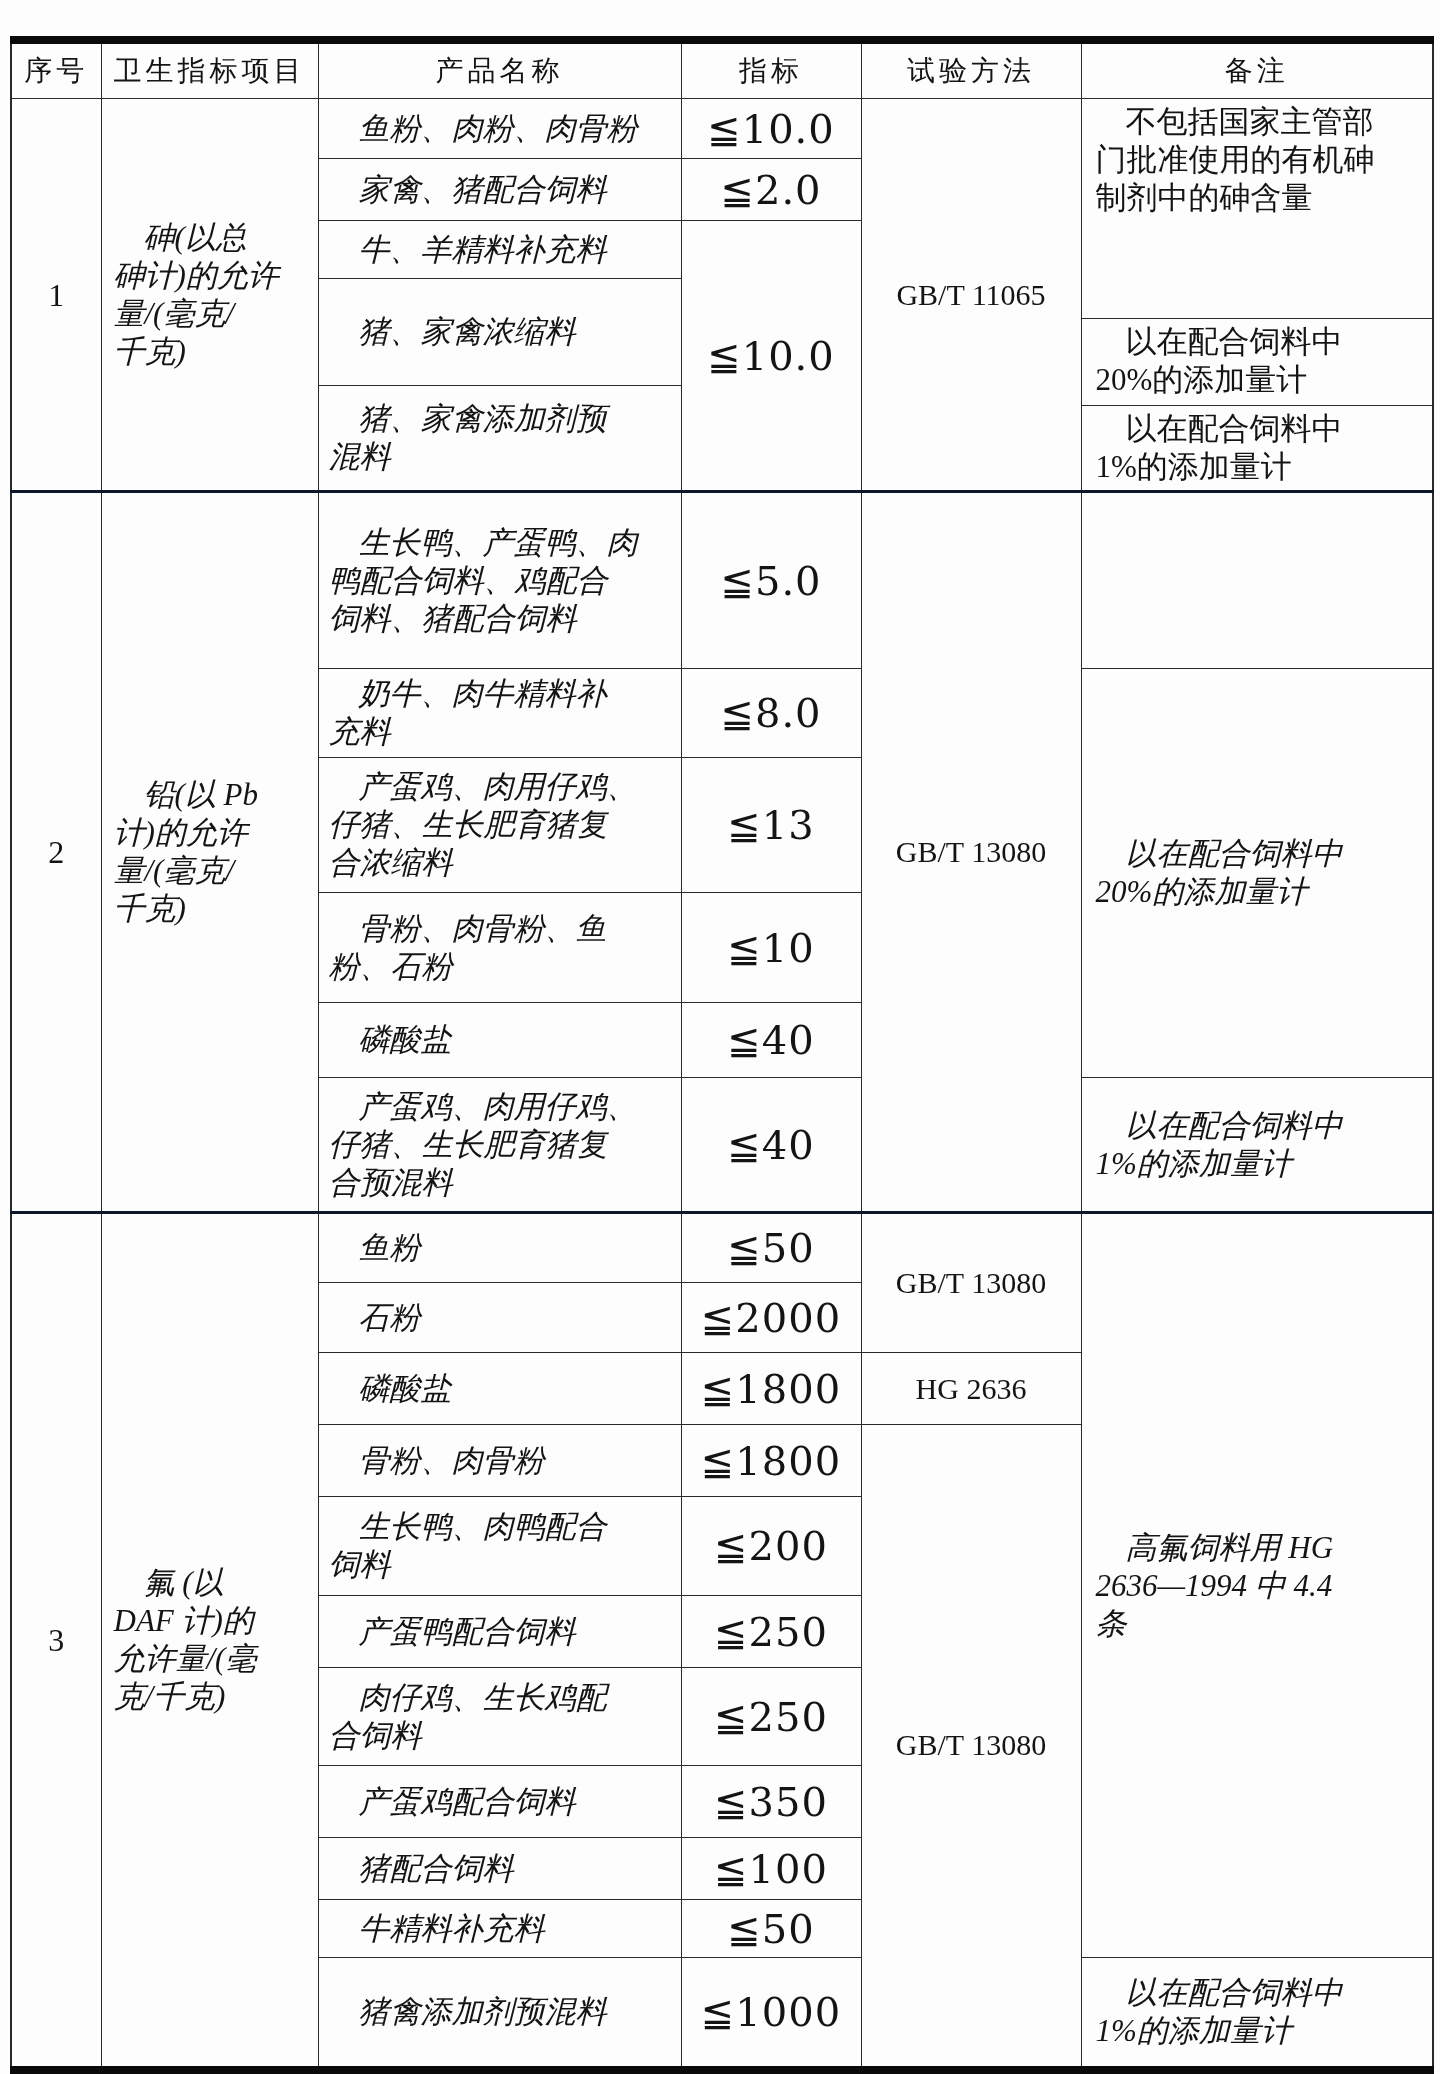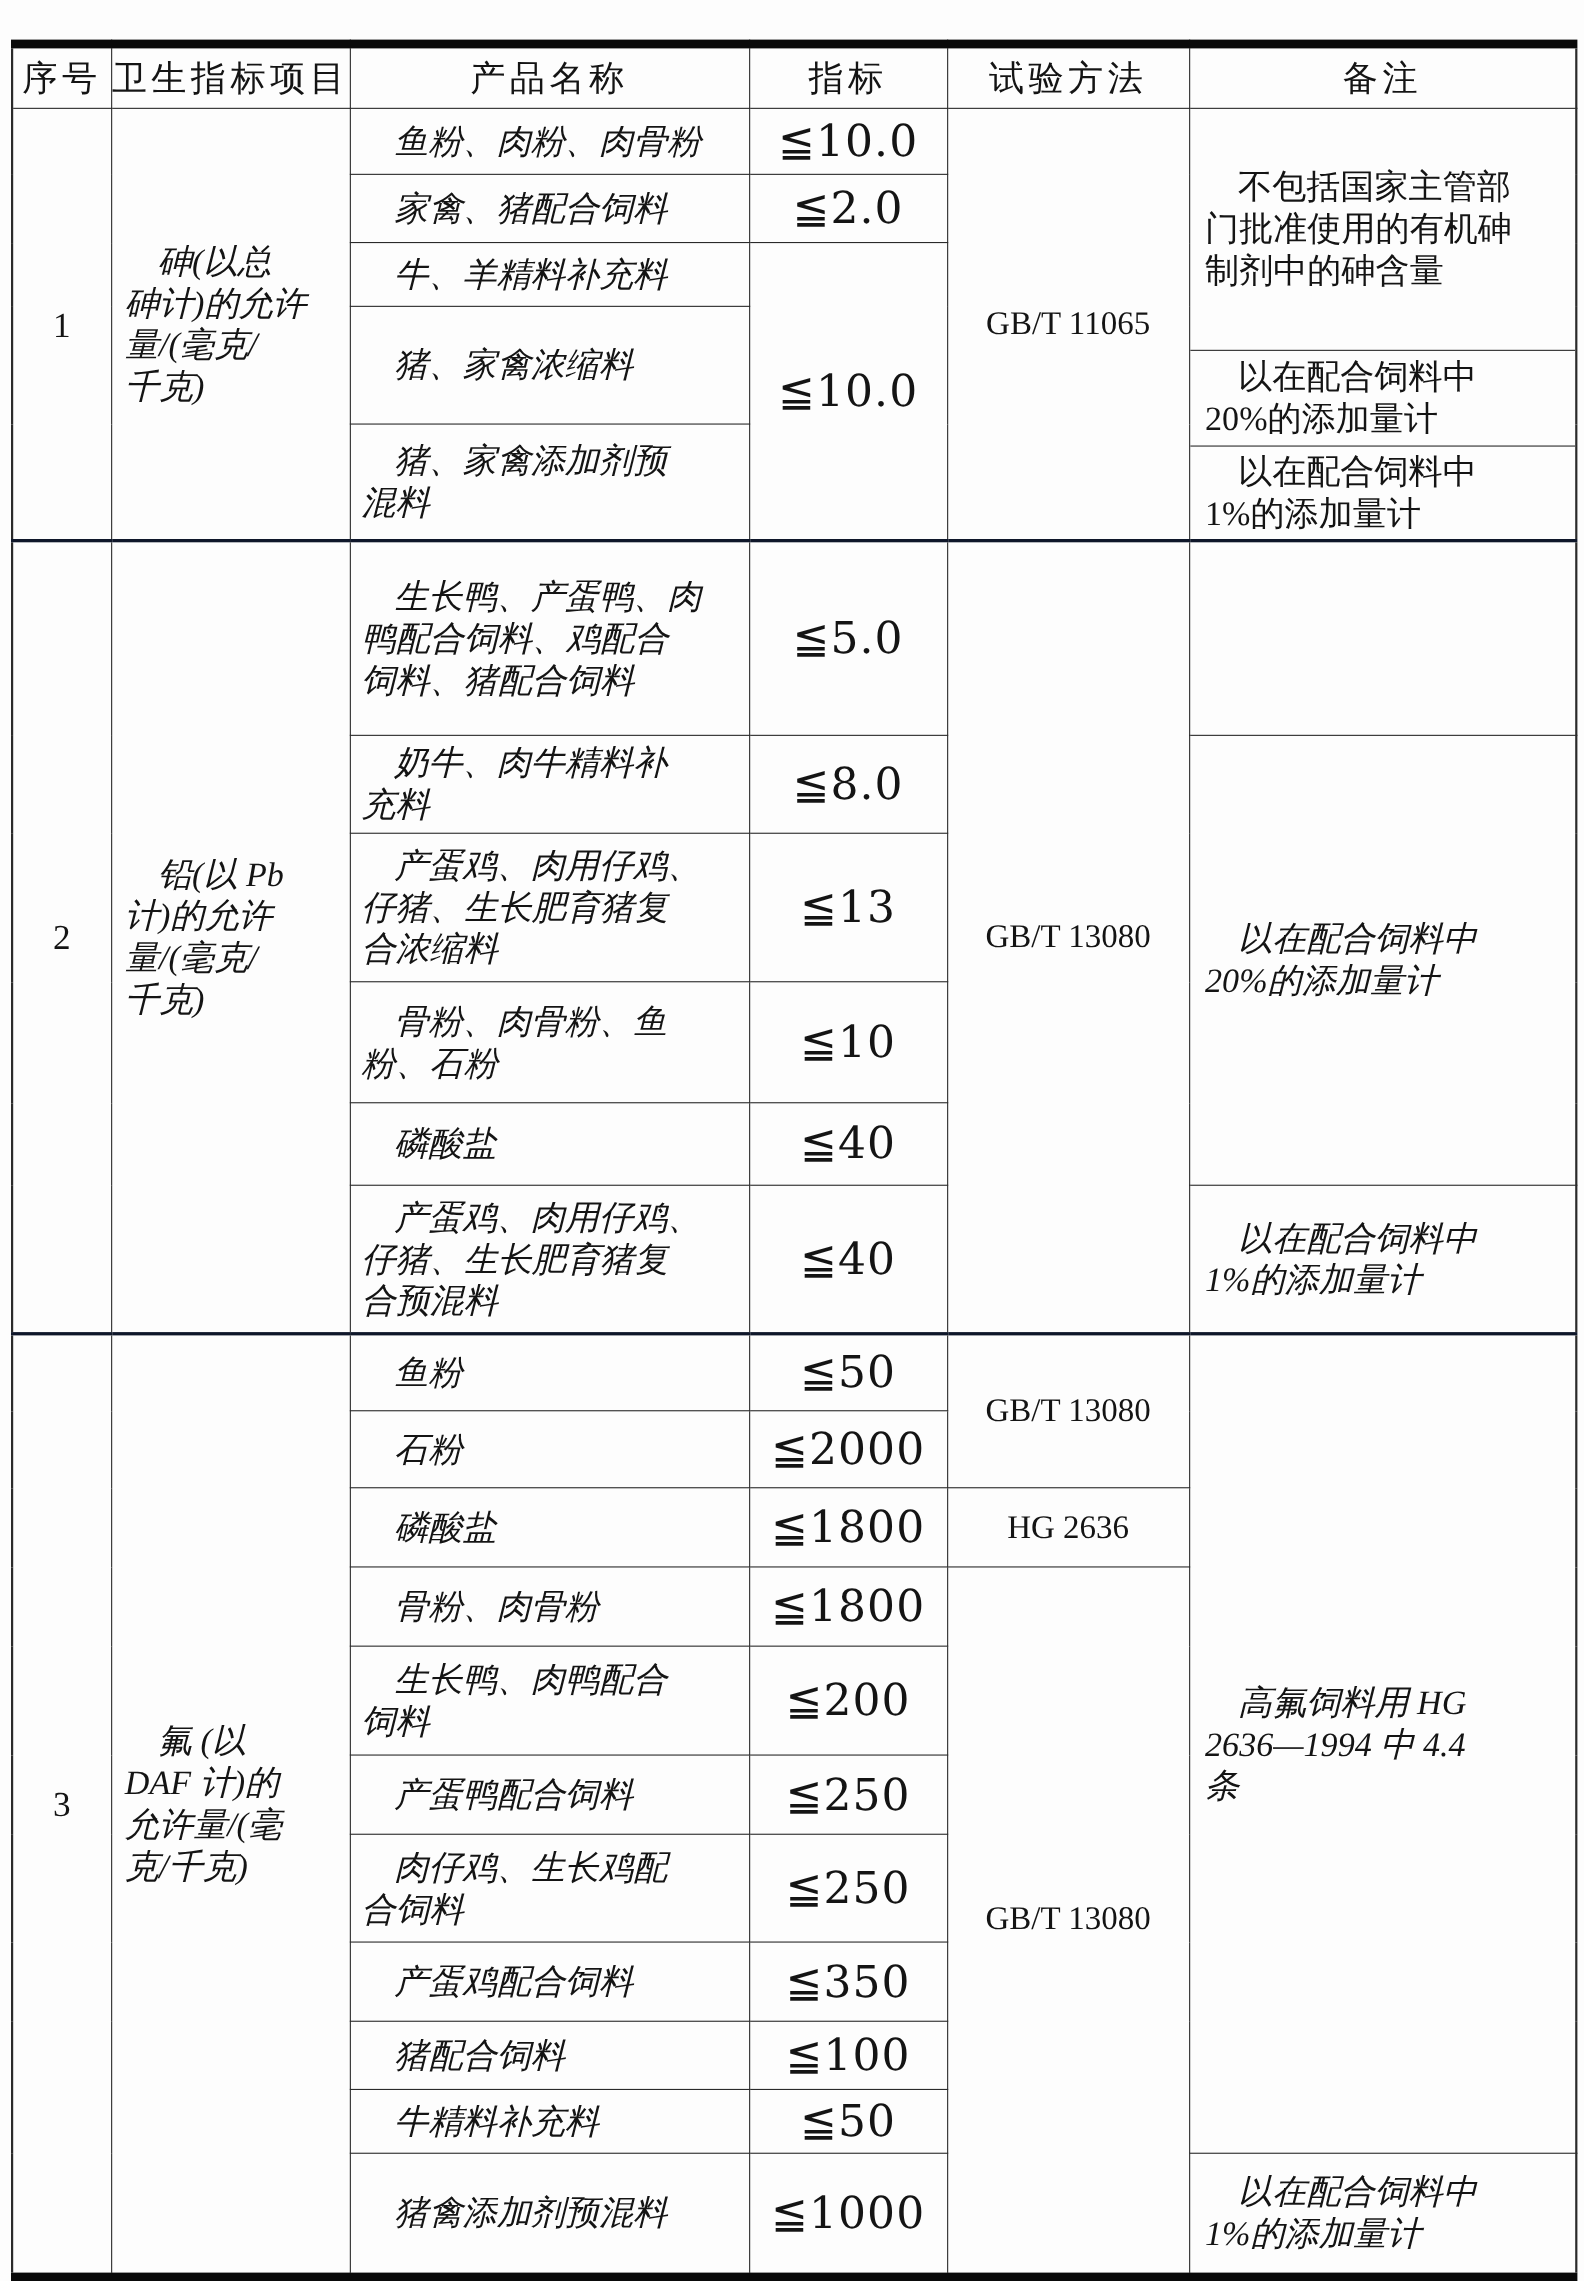--- a/index.html
+++ b/index.html
@@ -15,21 +15,21 @@
     border-left:2px solid #2a2a2a;border-right:2px solid #2a2a2a;
   }
   td,th{
     border:1px solid #2a2a2a;
     padding:0;vertical-align:middle;
     font-weight:normal;
     font-size:31px;line-height:38px;
     overflow:hidden;
   }
   tr.sec-start td{border-top:3px solid #0f172a;}
-  th{font-size:32px;text-align:center;letter-spacing:4px;height:54px;}
+  th{font-size:28px;text-align:center;letter-spacing:4px;height:54px;}
   td.num{text-align:center;font-size:32px;font-family:"Liberation Serif","DejaVu Serif",serif;}
   td.item{
     text-align:justify;vertical-align:middle;
   }
   td.item .tx, td.prod .tx, td.rem .tx{
     display:block;white-space:pre-line;text-indent:30px;
     padding:6px 10px;
     font-style:italic;
   }
   td.item .tx{padding:6px 12px;}
@@ -38,21 +38,21 @@
     text-align:center;
     font-family:"DejaVu Serif","DejaVu Sans","Liberation Serif",serif;
     font-size:40px;letter-spacing:1px;
   }
   td.meth{text-align:center;font-size:30px;}
   td.rem{vertical-align:middle;}
   td.rem .tx{padding:6px 14px;}
   td.remstack{padding:0;vertical-align:top;}
   .rstack{display:flex;flex-direction:column;width:100%;height:391px;}
   .rstack > div{
-    display:flex;align-items:center;
+    display:flex;align-items:flex-start;
     box-sizing:border-box;
   }
   .rstack > div + div{border-top:1px solid #2a2a2a;}
   .rstack .tx{
     display:block;white-space:pre-line;text-indent:30px;padding:4px 14px;
     width:100%;
   }
   .r1{height:230px;} .r2{height:92px;} .r3{flex:1;}
 </style>
 </head>

